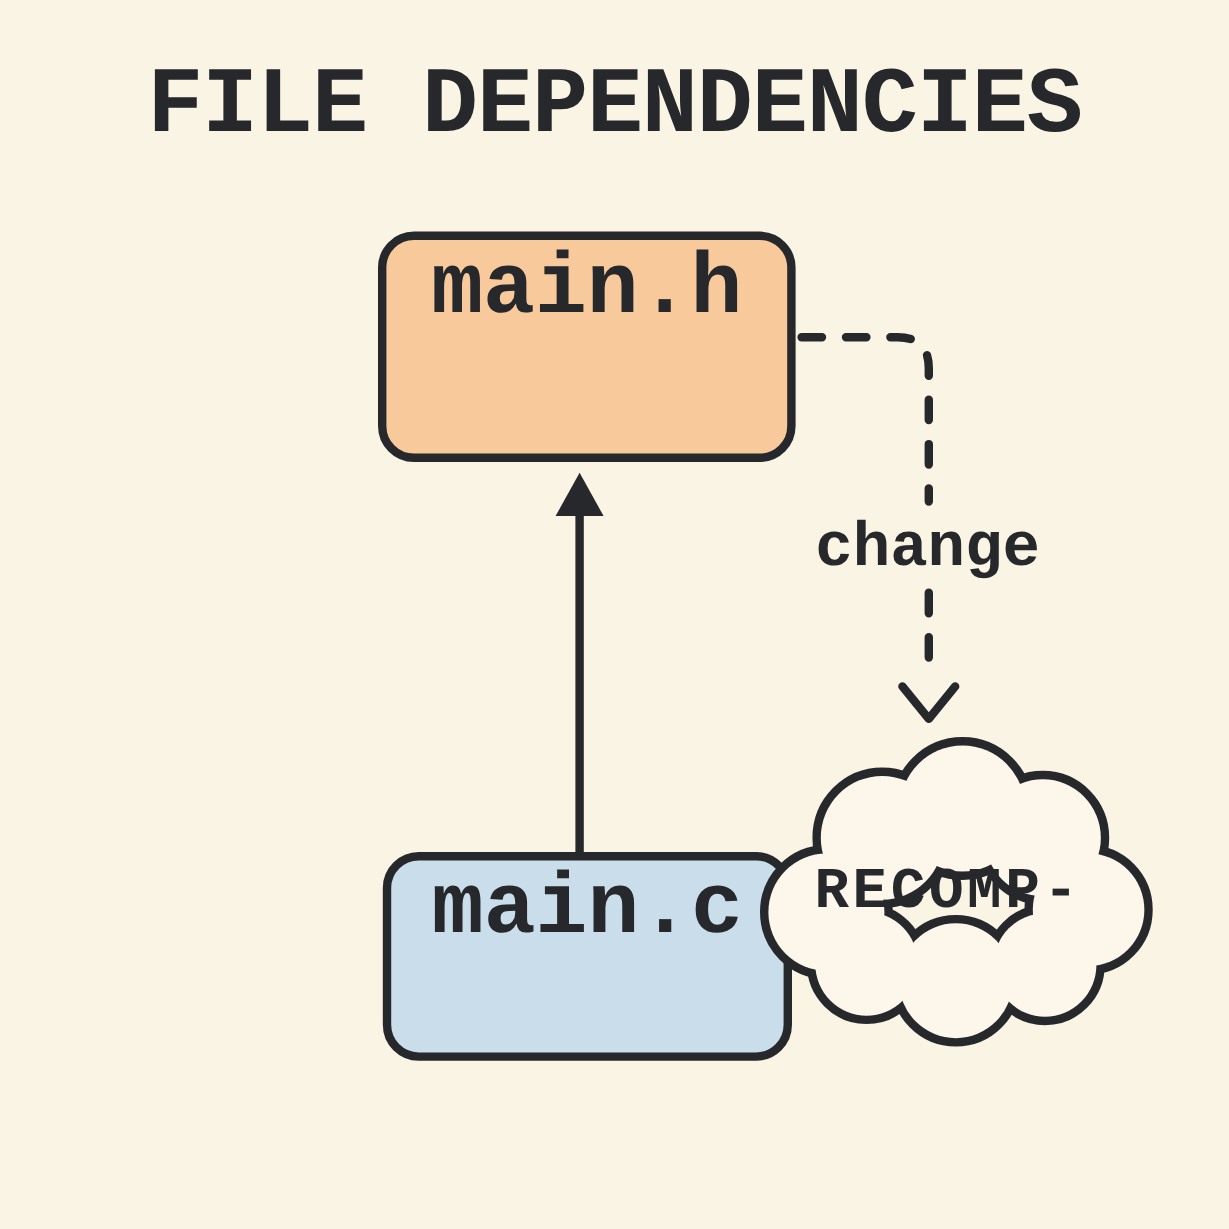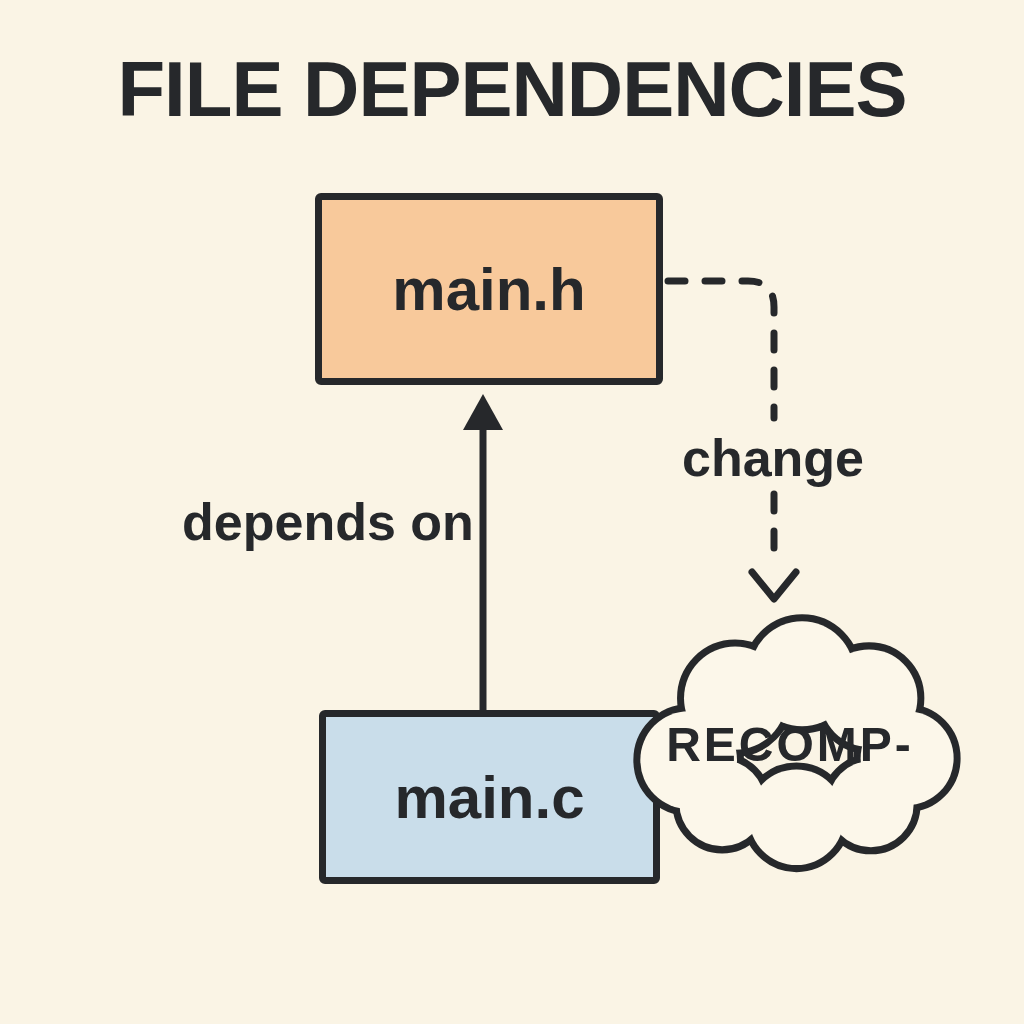--- a/index.html
+++ b/index.html
@@ -1,31 +1,31 @@
 <!DOCTYPE html>
 <html><head>
 <meta charset="utf-8">
 <style>
   html,body { margin:0; padding:0; background:#FAF4E5; }
   .canvas {
     position:relative; width:1024px; height:1024px; overflow:hidden;
     background:#FAF4E5; color:#26282B;
-    font-family:Liberation Sans, sans-serif;
+    font-family:Liberation Mono, monospace;
   }
   .title {
     position:absolute; top:50px; left:0; width:100%;
     text-align:center; font-size:78px; font-weight:700;
     letter-spacing:-1px; line-height:1; margin:0;
   }
   .overlay { position:absolute; left:0; top:0; width:1024px; height:1024px; pointer-events:none; }
   .node {
     position:absolute; box-sizing:border-box;
-    border:7px solid #26282B; border-radius:6px;
-    display:flex; align-items:center; justify-content:center;
-    font-size:60px; font-weight:700;
+    border:7px solid #26282B; border-radius:30px;
+    display:flex; align-items:flex-start; justify-content:center;
+    font-size:72px; font-weight:700;
   }
   .node-h { left:315px; top:193px; width:348px; height:192px; background:#F8C99B; }
   .node-c { left:319px; top:710px; width:341px; height:174px; background:#C9DDEA; }
   .cloud-svg { position:absolute; left:618px; top:610px; width:344px; height:272px; }
   .cloud-label {
     position:absolute; left:640px; top:640px; width:300px; height:210px;
     display:flex; flex-direction:row; align-items:center; justify-content:center;
     font-size:48px; font-weight:700; letter-spacing:3px; line-height:1.12; text-align:center;
   }
   .edge-label { position:absolute; font-weight:600; font-size:52px; text-align:center; }
@@ -77,16 +77,15 @@
       <circle cx="311" cy="158" r="50"></circle>
       <circle cx="272" cy="207" r="46"></circle>
       <circle cx="192" cy="221" r="51"></circle>
       <circle cx="112" cy="206" r="46"></circle>
     </g>
   </svg>
   <div class="cloud-label">
     <span>RECOMP-</span>
   </div>
 
-  <div class="edge-label label-depends">depends on</div>
   <div class="edge-label label-change">change</div>
 
 </div>
 
 </body></html>

